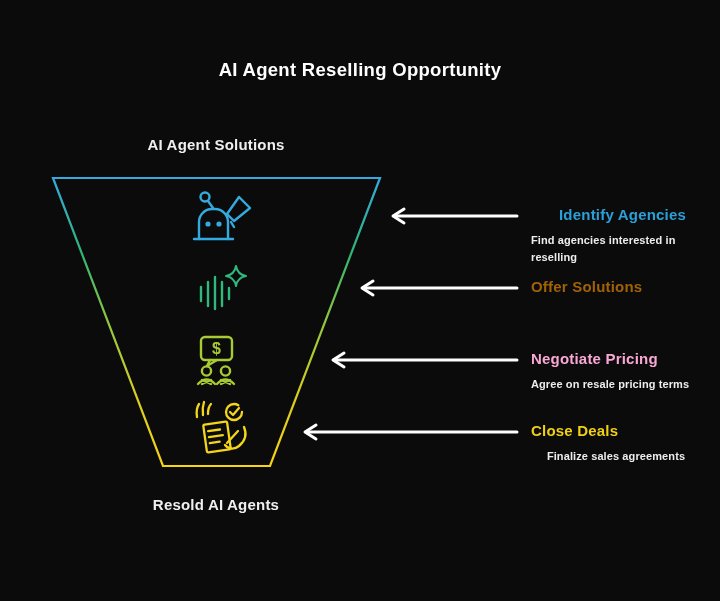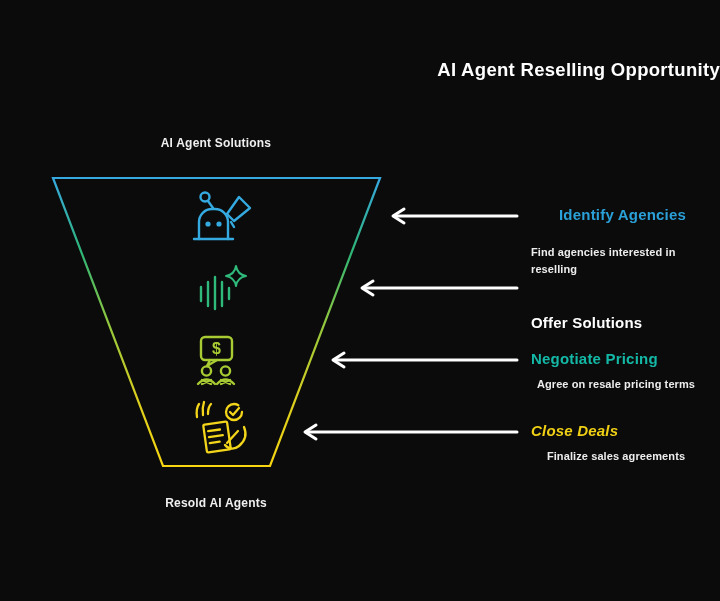--- a/index.html
+++ b/index.html
@@ -7,37 +7,37 @@
     width:720px;height:601px;
     font-family:"Liberation Sans", sans-serif;
     background:#0b0b0b;
     overflow:hidden;
   }
   .canvas{
     position:relative;width:720px;height:601px;
   }
   .page-title{
     position:absolute;top:47px;left:0;width:720px;
-    text-align:right;
+    text-align:center;
     color:#ffffff;font-size:18.5px;font-weight:bold;letter-spacing:.3px;
   }
   .funnel-label{
     position:absolute;left:66px;width:300px;text-align:center;
-    color:#efefef;font-size:12px;font-weight:bold;letter-spacing:.2px;
+    color:#efefef;font-size:15px;font-weight:bold;letter-spacing:.2px;
   }
   .funnel-label.top{top:136px;}
   .funnel-label.bottom{top:496px;}
   .stage-text{position:absolute;left:531px;width:175px;}
   .stage-title{font-size:15px;font-weight:bold;letter-spacing:.2px;line-height:18px;}
   .stage-desc{
     position:absolute;left:531px;width:170px;
     color:#ededed;font-size:11px;font-weight:bold;line-height:1.55;letter-spacing:.1px;
   }
   .t1{top:206px;} .t2{top:278px;} .t3{top:350px;} .t4{top:422px;}
-  .d1{top:232px;margin-top:12px;} .d2{top:304px;} .d3{top:376px;text-align:center;} .d4{top:448px;text-align:center;}
+  .d1{top:232px;} .d2{top:304px;} .d3{top:376px;} .d4{top:448px;text-align:center;}
   svg{position:absolute;top:0;left:0;}
 </style>
 </head>
 <body>
 
 <div class="canvas" style="background: rgb(11, 11, 11);">
 
   <h1 class="page-title">AI Agent Reselling Opportunity</h1>
 
   <div class="funnel-label top">AI Agent Solutions</div>
@@ -133,21 +133,21 @@
     </g>
     <g fill="none" stroke-width="3" stroke-linecap="round" stroke-linejoin="round" style="stroke: rgb(255, 255, 255);">
       <line x1="307" y1="432" x2="517" y2="432"></line>
       <polyline points="316,425 305,432 316,439"></polyline>
     </g>
   </svg>
 
   <div class="stage-text stage-title t1" style="color: rgb(43, 160, 216); margin-left: 28px;">Identify Agencies</div>
   <div class="stage-desc d1">Find agencies interested in reselling</div>
 
-  <div class="stage-text stage-title t2" style="color: #ffffff; margin-top: 36px;">Offer Solutions</div>
+  <div class="stage-text stage-title t2" style="color: #a16207;">Offer Solutions</div>
 
-  <div class="stage-text stage-title t3" style="color: #14b8a6;">Negotiate Pricing</div>
+  <div class="stage-text stage-title t3" style="color: #f9a8d4;">Negotiate Pricing</div>
   <div class="stage-desc d3">Agree on resale pricing terms</div>
 
-  <div class="stage-text stage-title t4" style="color: rgb(240, 208, 20); font-style: italic;">Close Deals</div>
+  <div class="stage-text stage-title t4" style="color: rgb(240, 208, 20);">Close Deals</div>
   <div class="stage-desc d4">Finalize sales agreements</div>
 
 </div>
 
 </body></html>

